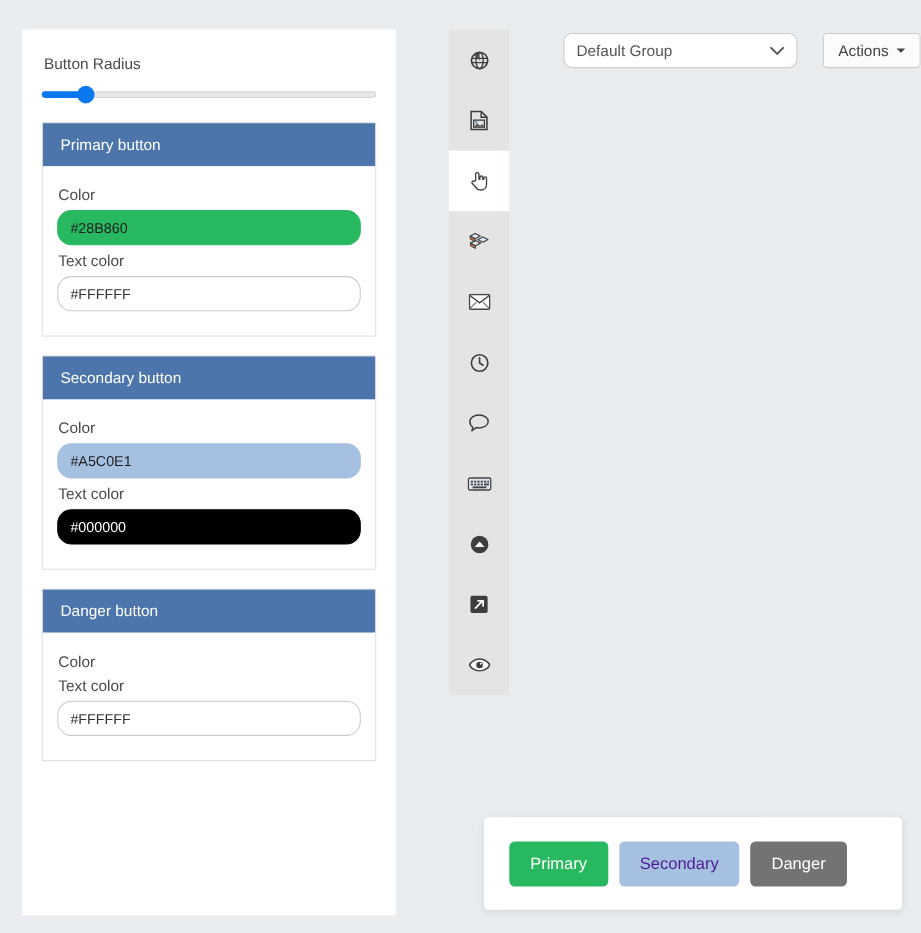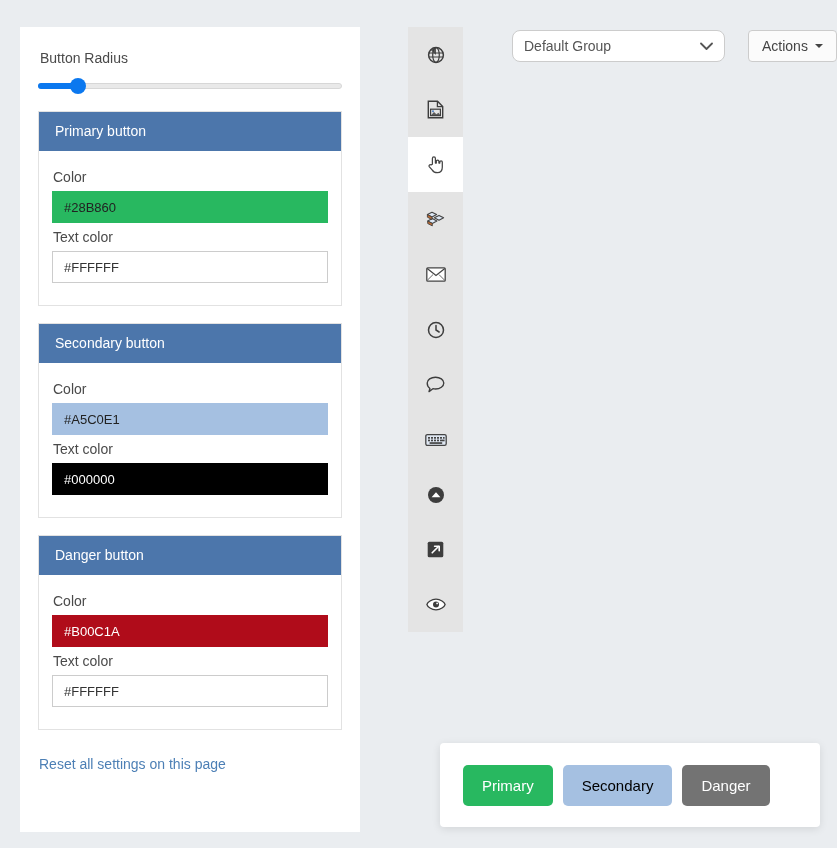--- a/index.html
+++ b/index.html
@@ -87,21 +87,21 @@
   }
   .color-input {
     display: block;
     width: 100%;
     height: 32px;
     line-height: 30px;
     padding: 0 11px;
     font-size: 13px;
     font-family: "Liberation Sans", sans-serif;
     border: 1px solid #ccc;
-    border-radius: 0;
+    border-radius: 13px;
     background: #fff;
     color: #333;
     outline: none;
   }
 
   .reset-link {
     display: inline-block;
     margin: 9px 0 0 1px;
     color: #4c7fb5;
     font-size: 14px;
@@ -238,31 +238,29 @@
               <label class="ctl-label">Text color</label>
               <input class="color-input" type="text" value="#000000" style="background: rgb(0, 0, 0); color: rgb(255, 255, 255); border-color: rgb(0, 0, 0);">
             </div>
           </div>
         </div>
         <div class="panel">
           <div class="panel-heading">Danger button</div>
           <div class="panel-body">
             <div class="form-group">
               <label class="ctl-label">Color</label>
-              <input class="color-input" type="text" value="#B00C1A" style="background: rgb(176, 12, 26); color: rgb(255, 255, 255); border-color: rgb(176, 12, 26);">
             </div>
             <div class="form-group">
               <label class="ctl-label">Text color</label>
               <input class="color-input" type="text" value="#FFFFFF" style="background: rgb(255, 255, 255); color: rgb(51, 51, 51); border-color: rgb(204, 204, 204);">
             </div>
           </div>
         </div>
       </div>
 
-    <a class="reset-link">Reset all settings on this page</a>
   </div>
 
   <div class="icon-sidebar" id="icon-sidebar">
       <div class="icon-item">
         <span>
           <svg width="18" height="18" viewBox="0 0 18 18">
             <circle cx="9" cy="9" r="7.4" fill="none" stroke="#3d3d3d" stroke-width="1.5"></circle>
             <ellipse cx="9" cy="9" rx="3.3" ry="7.4" fill="none" stroke="#3d3d3d" stroke-width="1.2"></ellipse>
             <path d="M1.8 7h14.4M1.8 11h14.4" stroke="#3d3d3d" stroke-width="1.2"></path>
             <path d="M4 4.3 A7.4 7.4 0 0 1 9 1.6 L9 9 Z" fill="#3d3d3d" opacity=".85"></path>
@@ -381,17 +379,17 @@
       </span>
     </div>
     <button class="actions-btn">
       <span>Actions</span>
       <span class="caret"></span>
     </button>
   </div>
 
   <div class="preview-card" id="preview-card">
       <button class="prev-btn" style="background: rgb(40, 184, 96); color: rgb(255, 255, 255);">Primary</button>
-      <button class="prev-btn" style="background: rgb(165, 192, 225); color: #000000;">Secondary</button>
+      <button class="prev-btn" style="background: rgb(165, 192, 225); color: #4c1d95;">Secondary</button>
       <button class="prev-btn" style="background: #737373; color: rgb(255, 255, 255);">Danger</button>
     </div>
 
 </div>
 
 </body></html>

